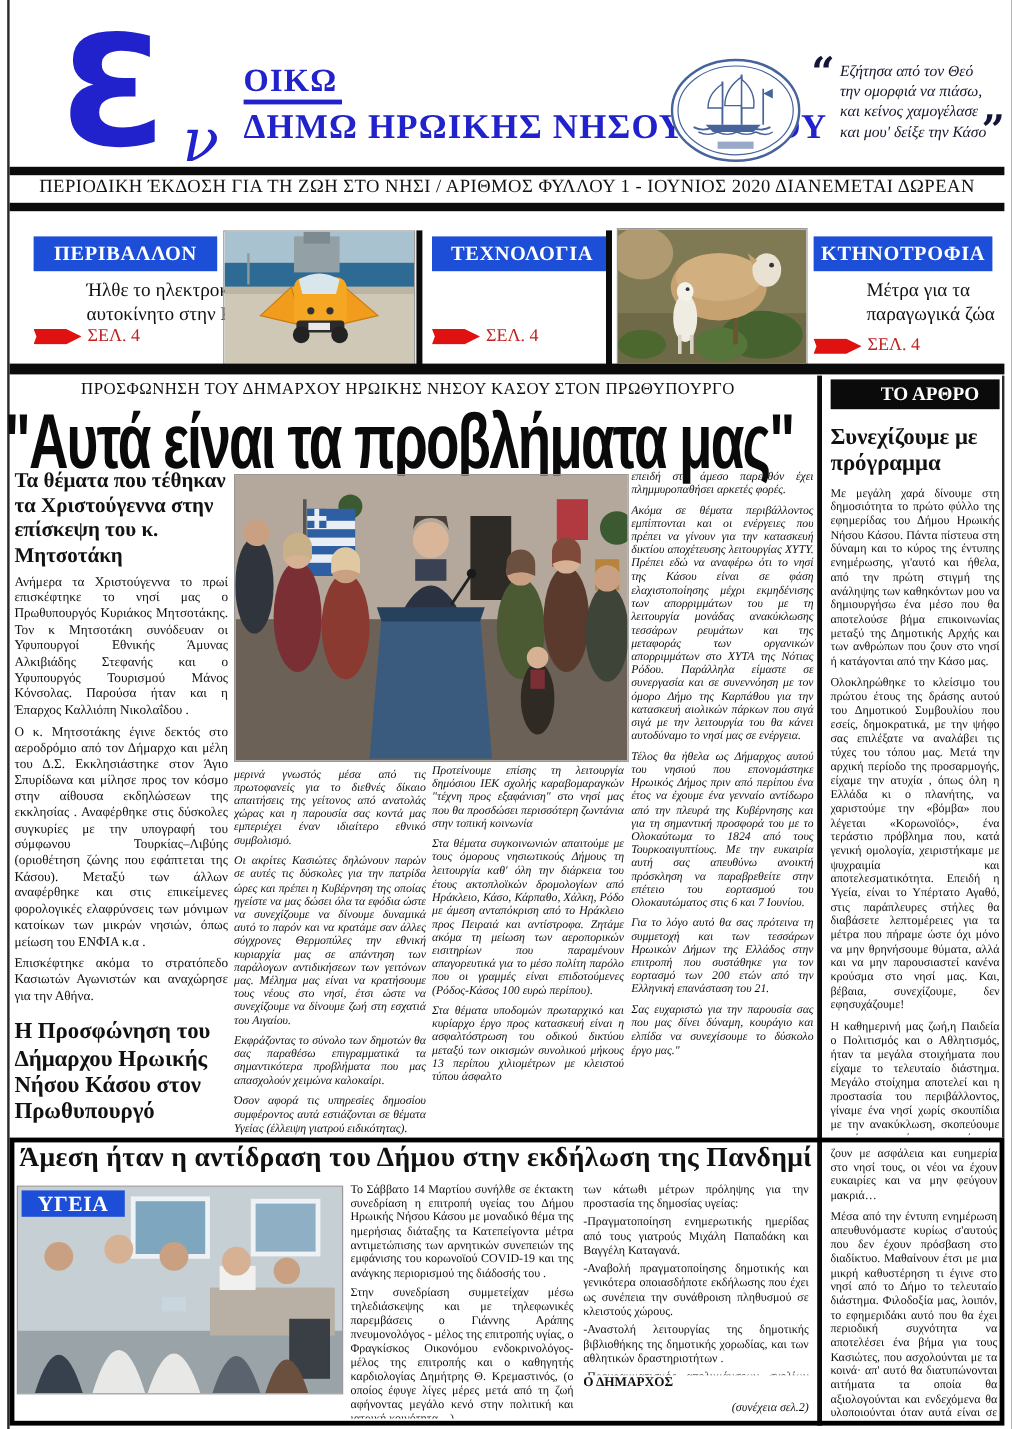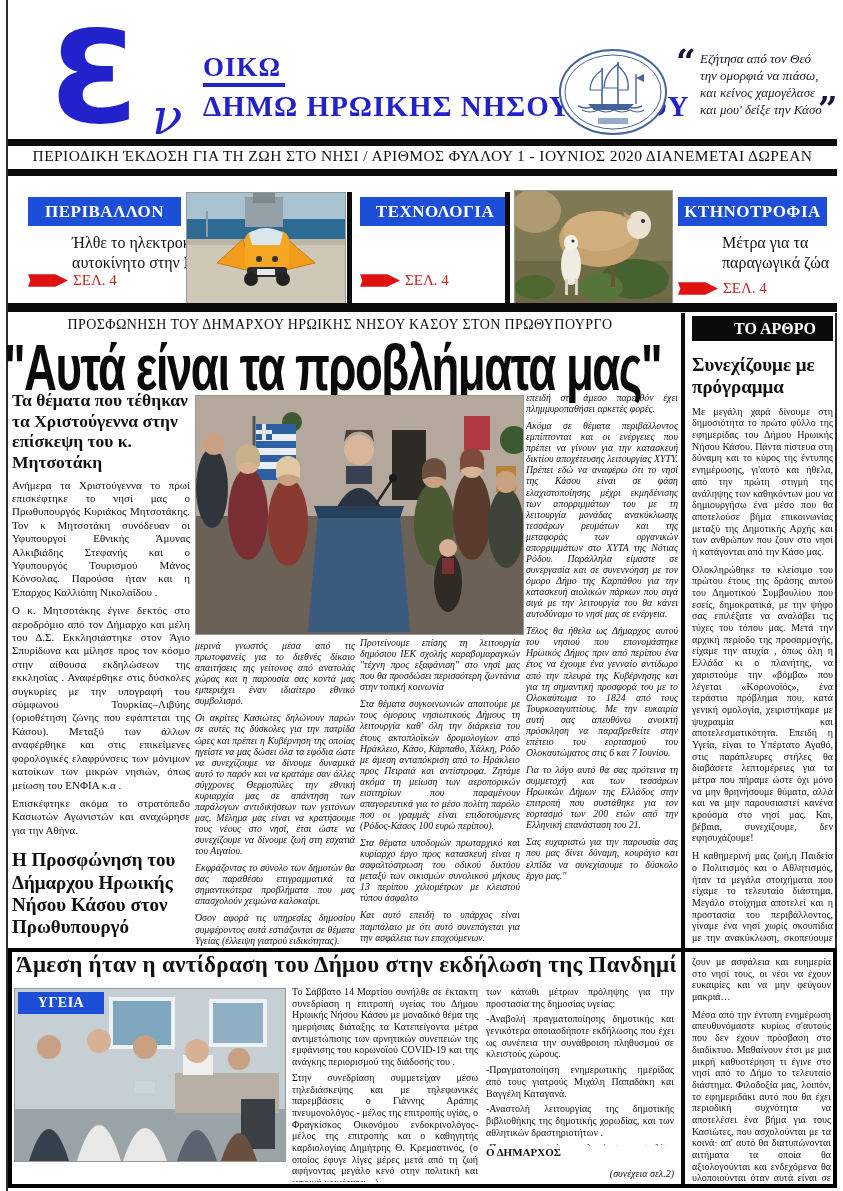--- a/index.html
+++ b/index.html
@@ -235,21 +235,20 @@
   <div class="abs speech" style="left:195px;top:640px;width:160px;height:308px;overflow:hidden;">
       <p>μερινά γνωστός μέσα από τις πρωτοφανείς για το διεθνές δίκαιο απαιτήσεις της γείτονος από ανατολάς χώρας και η παρουσία σας κοντά μας εμπεριέχει έναν ιδιαίτερο εθνικό συμβολισμό.</p>
       <p>Οι ακρίτες Κασιώτες δηλώνουν παρών σε αυτές τις δύσκολες για την πατρίδα ώρες και πρέπει η Κυβέρνηση της οποίας ηγείστε να μας δώσει όλα τα εφόδια ώστε να συνεχίζουμε να δίνουμε δυναμικά αυτό το παρόν και να κρατάμε σαν άλλες σύγχρονες Θερμοπύλες την εθνική κυριαρχία μας σε απάντηση των παράλογων αντιδικήσεων των γειτόνων μας. Μέλημα μας είναι να κρατήσουμε τους νέους στο νησί, έτσι ώστε να συνεχίζουμε να δίνουμε ζωή στη εσχατιά του Αιγαίου.</p>
       <p>Εκφράζοντας το σύνολο των δημοτών θα σας παραθέσω επιγραμματικά τα σημαντικότερα προβλήματα που μας απασχολούν χειμώνα καλοκαίρι.</p>
       <p>Όσον αφορά τις υπηρεσίες δημοσίου συμφέροντος αυτά εστιάζονται σε θέματα Υγείας (έλλειψη γιατρού ειδικότητας).</p>
     </div>
   <div class="abs speech" style="left:360px;top:637px;width:160px;height:311px;overflow:hidden;">
       <p>Προτείνουμε επίσης τη λειτουργία δημόσιου  ΙΕΚ σχολής καραβομαραγκών "τέχνη προς εξαφάνιση" στο νησί μας που θα προσδώσει περισσότερη ζωντάνια στην τοπική κοινωνία</p>
       <p>Στα θέματα συγκοινωνιών απαιτούμε με τους όμορους νησιωτικούς Δήμους τη λειτουργία καθ' όλη την διάρκεια του έτους ακτοπλοϊκών δρομολογίων από Ηράκλειο, Κάσο, Κάρπαθο, Χάλκη, Ρόδο με άμεση ανταπόκριση από το Ηράκλειο προς Πειραιά και αντίστροφα. Ζητάμε ακόμα τη μείωση των αεροπορικών εισιτηρίων που παραμένουν απαγορευτικά για το μέσο πολίτη παρόλο που οι γραμμές είναι επιδοτούμενες (Ρόδος-Κάσος 100 ευρώ περίπου).</p>
       <p>Στα θέματα υποδομών πρωταρχικό και κυρίαρχο έργο προς κατασκευή είναι η ασφαλτόστρωση του οδικού δικτύου μεταξύ των οικισμών συνολικού μήκους 13 περίπου χιλιομέτρων με κλειστού τύπου άσφαλτο</p>
-      <p>Και αυτό επειδή το υπάρχος είναι παμπάλαιο με ότι αυτό συνεπάγεται για την ασφάλεια των εποχούμενων.</p>
     </div>
 
   <div class="abs speech" style="left:526px;top:392px;width:152px;height:556px;overflow:hidden;">
       <p>επειδή στο άμεσο παρελθόν έχει πλημμυροπαθήσει αρκετές φορές.</p>
       <p>Ακόμα σε θέματα περιβάλλοντος εμπίπτονται και οι ενέργειες που πρέπει να γίνουν για την κατασκευή δικτίου αποχέτευσης λειτουργίας ΧΥΤΥ. Πρέπει εδώ να αναφέρω ότι το νησί της Κάσου είναι σε φάση ελαχιστοποίησης μέχρι εκμηδένισης των απορριμμάτων του με τη λειτουργία μονάδας ανακύκλωσης τεσσάρων ρευμάτων και της μεταφοράς των οργανικών απορριμμάτων στο ΧΥΤΑ της  Νότιας Ρόδου. Παράλληλα είμαστε σε συνεργασία και σε συνεννόηση με τον όμορο Δήμο της Καρπάθου για την κατασκευή αιολικών πάρκων που σιγά σιγά με την λειτουργία του θα κάνει αυτοδύναμο το νησί μας σε ενέργεια.</p>
       <p>Τέλος θα ήθελα ως Δήμαρχος αυτού του νησιού που επονομάστηκε Ηρωικός Δήμος πριν από περίπου ένα έτος να έχουμε ένα γενναίο αντίδωρο από την πλευρά της Κυβέρνησης και για τη σημαντική προσφορά του με το Ολοκαύτωμα το 1824 από τους Τουρκοαιγυπτίους. Με την ευκαιρία αυτή σας απευθύνω ανοικτή πρόσκληση να παραβρεθείτε στην επέτειο του εορτασμού του Ολοκαυτώματος στις 6 και 7 Ιουνίου.</p>
       <p>Για το λόγο αυτό θα σας πρότεινα τη συμμετοχή και των τεσσάρων Ηρωικών Δήμων της Ελλάδος στην επιτροπή που συστάθηκε για τον εορτασμό των 200 ετών από την Ελληνική επανάσταση του 21.</p>
       <p>Σας ευχαριστώ για την παρουσία σας που μας δίνει δύναμη, κουράγιο και ελπίδα να συνεχίσουμε το δύσκολο έργο μας."</p>
     </div>
 
@@ -282,30 +281,30 @@
         <path d="M62 172 q22 -72 44 0 Z" fill="#e8e8e6"></path>
       <circle cx="130" cy="58" r="12" fill="#caa083"></circle>
         <path d="M108 172 q22 -66 44 0 Z" fill="#e8e8e6"></path>
       <rect x="120" y="92" width="20" height="12" fill="#c9d6dd"></rect>
       <circle cx="182" cy="62" r="12" fill="#d7b193"></circle>
         <path d="M162 172 q20 -62 40 0 Z" fill="#5a636e"></path>
       <circle cx="224" cy="70" r="11" fill="#caa083"></circle>
         <path d="M206 172 q18 -56 36 0 Z" fill="#6b4f3f"></path>
     </svg>
   </div>
-  <div class="abs seclab" style="left:18px;top:992px;width:86px;height:22px;font-size:14px;">ΥΓΕΙΑ</div>
+  <div class="abs seclab" style="left:18px;top:992px;width:86px;height:22px;font-size:18px;">ΥΓΕΙΑ</div>
 
   <div class="abs bcol" style="left:292px;top:986px;width:186px;height:196px;overflow:hidden;">
       <p>Το Σάββατο 14 Μαρτίου συνήλθε σε έκτακτη συνεδρίαση η επιτροπή υγείας του Δήμου Ηρωικής Νήσου Κάσου με μοναδικό θέμα της ημερήσιας διάταξης τα Κατεπείγοντα μέτρα αντιμετώπισης των αρνητικών συνεπειών της εμφάνισης του κορωνοϊού COVID-19 και της ανάγκης περιορισμού της διάδοσής του .</p>
       <p>Στην συνεδρίαση συμμετείχαν μέσω τηλεδιάσκεψης και με τηλεφωνικές παρεμβάσεις ο Γιάννης Αράπης πνευμονολόγος - μέλος της επιτροπής υγίας, ο Φραγκίσκος  Οικονόμου ενδοκρινολόγος-μέλος της επιτροπής και ο καθηγητής καρδιολογίας Δημήτρης Θ.  Κρεμαστινός, (ο οποίος έφυγε λίγες μέρες μετά από τη ζωή αφήνοντας μεγάλο κενό στην πολιτική και ιατρική κοινότητα…) .</p>
     </div>
   <div class="abs bcol" style="left:486px;top:986px;width:188px;height:160px;overflow:hidden;">
       <p>των κάτωθι μέτρων πρόληψης για την προστασία της δημοσίας υγείας:</p>
+      <p>-Πραγματοποίηση ενημερωτικής ημερίδας από τους γιατρούς Μιχάλη  Παπαδάκη και Βαγγέλη Καταγανά.</p>
       <p>-Αναβολή πραγματοποίησης δημοτικής και γενικότερα οποιασδήποτε εκδήλωσης που έχει ως συνέπεια την συνάθροιση πληθυσμού σε κλειστούς χώρους.</p>
-      <p>-Πραγματοποίηση ενημερωτικής ημερίδας από τους γιατρούς Μιχάλη  Παπαδάκη και Βαγγέλη Καταγανά.</p>
       <p>-Αναστολή λειτουργίας  της δημοτικής βιβλιοθήκης της δημοτικής χορωδίας, και των αθλητικών δραστηριοτήτων .</p>
       <p>-Προγραμματισμός απολυμάνσεων σχολίων και γενικότερα όλων των δημοτικών κτιρίων και των κτιρίων αιθουσών υποδοχής επισκεπτών στις πύλες εισόδου αεροδρομίου και λιμανιού, καθώς του Κέντρου Εξυπηρέτησης πολιτών και των λεωφορείων .</p>
     </div>
   <div class="abs mayor" style="left:486px;top:1146px;">Ο ΔΗΜΑΡΧΟΣ</div>
   <div class="abs cont" style="left:560px;top:1168px;width:114px;">(συνέχεια σελ.2)</div>
 
   <div class="abs" style="left:692px;top:956px;width:139px;height:226px;overflow:hidden;">
     <div class="sidebody">
         <p>ζουν με ασφάλεια και ευημερία στο νησί τους, οι νέοι να έχουν ευκαιρίες και να μην φεύγουν μακριά…</p>
         <p>Μέσα από την έντυπη ενημέρωση απευθυνόμαστε κυρίως σ'αυτούς που δεν έχουν πρόσβαση στο διαδίκτυο. Μαθαίνουν έτσι με μια μικρή καθυστέρηση τι έγινε στο νησί από το Δήμο το τελευταίο διάστημα. Φιλοδοξία μας, λοιπόν, το εφημεριδάκι αυτό που θα έχει περιοδική συχνότητα να αποτελέσει ένα βήμα για τους Κασιώτες, που ασχολούνται με τα κοινά· απ' αυτό θα διατυπώνονται αιτήματα τα οποία θα αξιολογούνται και ενδεχόμενα θα υλοποιούνται όταν αυτά είναι σε λογική κλίμακα.</p>

